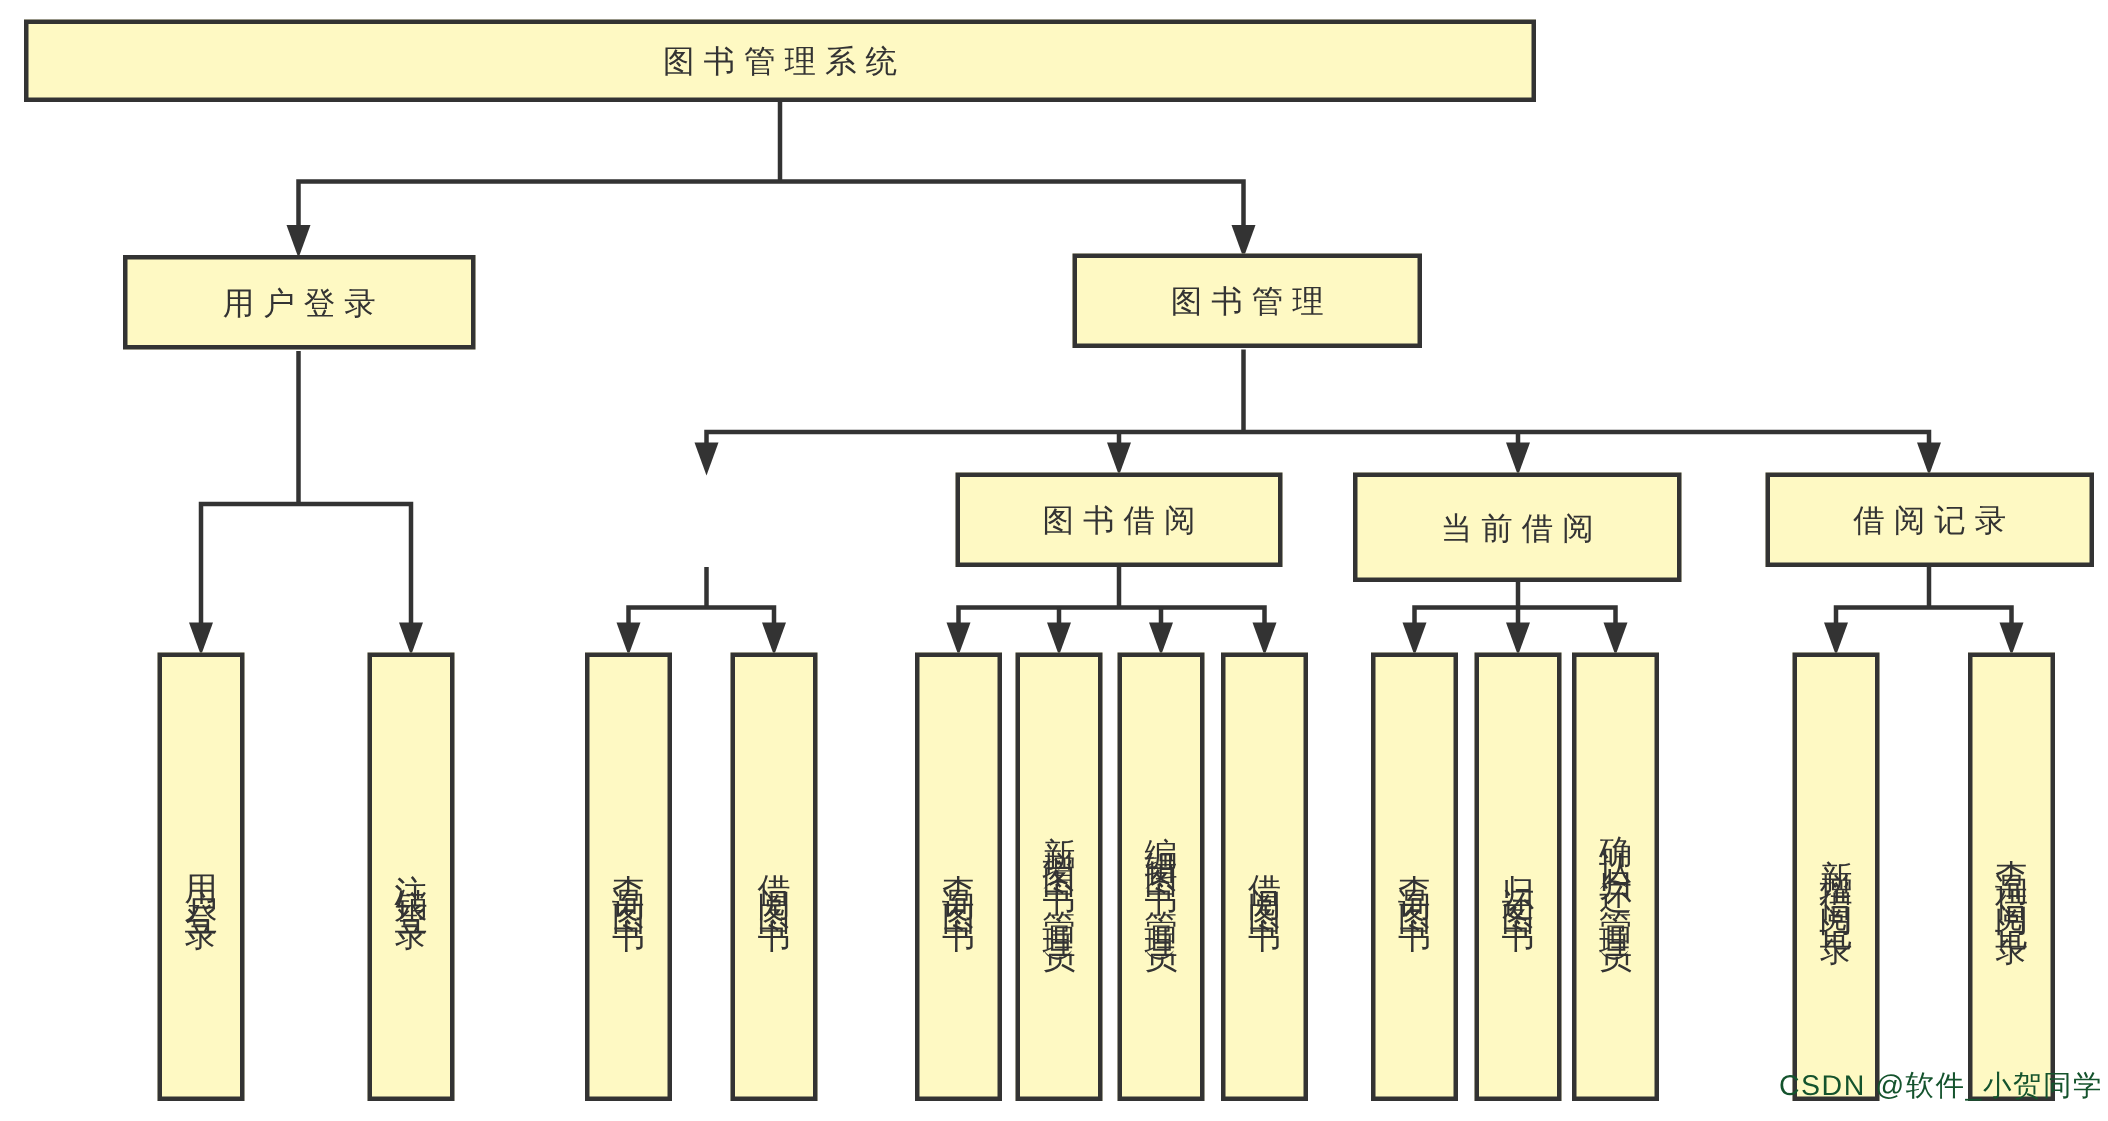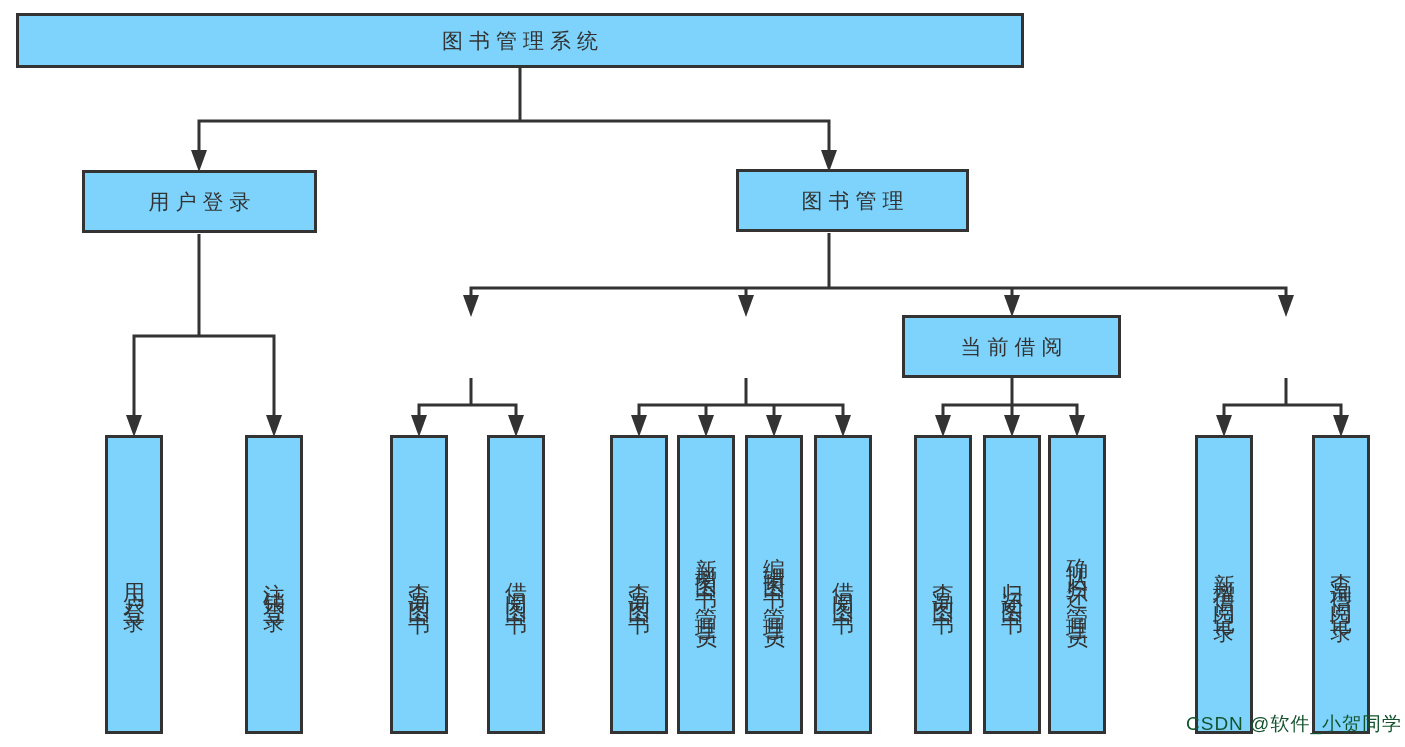--- a/index.html
+++ b/index.html
@@ -2,21 +2,21 @@
 <html><head>
 <meta charset="utf-8">
 <style>
   html,body{margin:0;padding:0;background:#fff;}
   .canvas{
     position:relative;width:1405px;height:747px;background:#ffffff;
     font-family:"Liberation Sans","DejaVu Sans",sans-serif;color:#333333;overflow:hidden;
   }
   .connectors{position:absolute;left:0;top:0;width:1405px;height:747px;}
   .box{
-    position:absolute;box-sizing:border-box;border:3px solid #333333;background:#7dd3fc;
+    position:absolute;box-sizing:border-box;border:3px solid #333333;background:#fef9c3;
     display:flex;align-items:center;justify-content:center;
   }
   .h-label{font-size:21px;letter-spacing:6px;text-indent:6px;white-space:nowrap;}
   .v-box .v-label{
     writing-mode:vertical-rl;text-orientation:mixed;
     font-size:22px;letter-spacing:10px;line-height:1;white-space:nowrap;
   }
   .watermark{
     position:absolute;left:1186px;top:711px;z-index:5;
     font-size:19px;letter-spacing:1px;color:#14532d;white-space:nowrap;
@@ -79,26 +79,32 @@
     </g>
   </svg>
 
   <div class="box" style="left:16px;top:13px;width:1008px;height:55px">
     <span class="h-label">图书管理系统</span>
   </div>
 
   <div class="box" style="left:82px;top:170px;width:235px;height:63px">
     <span class="h-label">用户登录</span>
   </div>
-  <div class="box" style="left:736px;top:169px;width:233px;height:63px">
+  <div class="box" style="left:715px;top:169px;width:233px;height:63px">
     <span class="h-label">图书管理</span>
   </div>
 
-  <div class="box" style="left:902px;top:315px;width:219px;height:63px">
+  <div class="box" style="left:637px;top:315px;width:218px;height:63px">
+    <span class="h-label">图书借阅</span>
+  </div>
+  <div class="box" style="left:902px;top:315px;width:219px;height:73px">
     <span class="h-label">当前借阅</span>
+  </div>
+  <div class="box" style="left:1177px;top:315px;width:219px;height:63px">
+    <span class="h-label">借阅记录</span>
   </div>
 
   <div class="box v-box" style="left:105px;top:435px;width:58px;height:299px">
     <span class="v-label">用户登录</span>
   </div>
   <div class="box v-box" style="left:245px;top:435px;width:58px;height:299px">
     <span class="v-label">注销登录</span>
   </div>
 
   <div class="box v-box" style="left:390px;top:435px;width:58px;height:299px">

